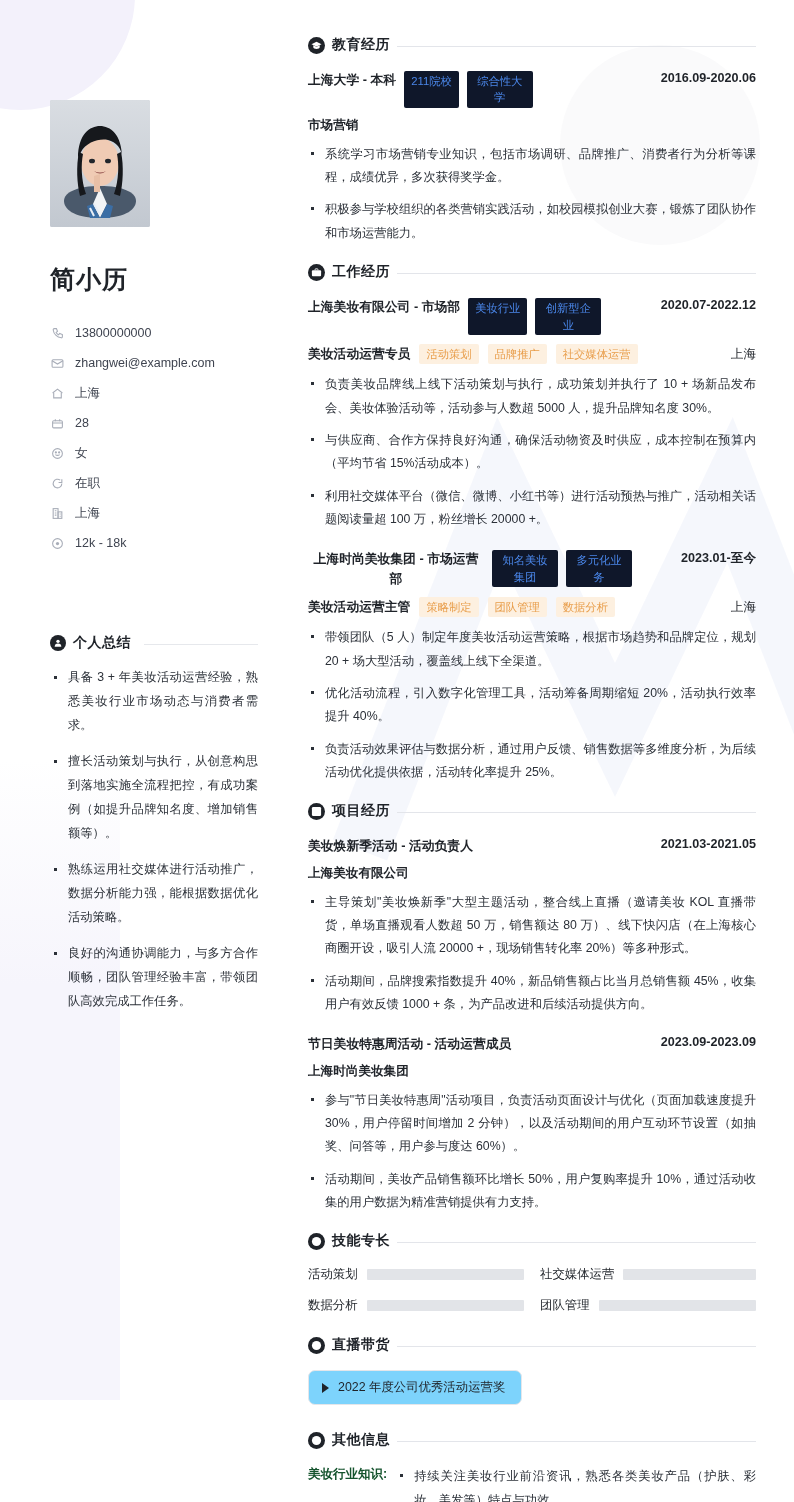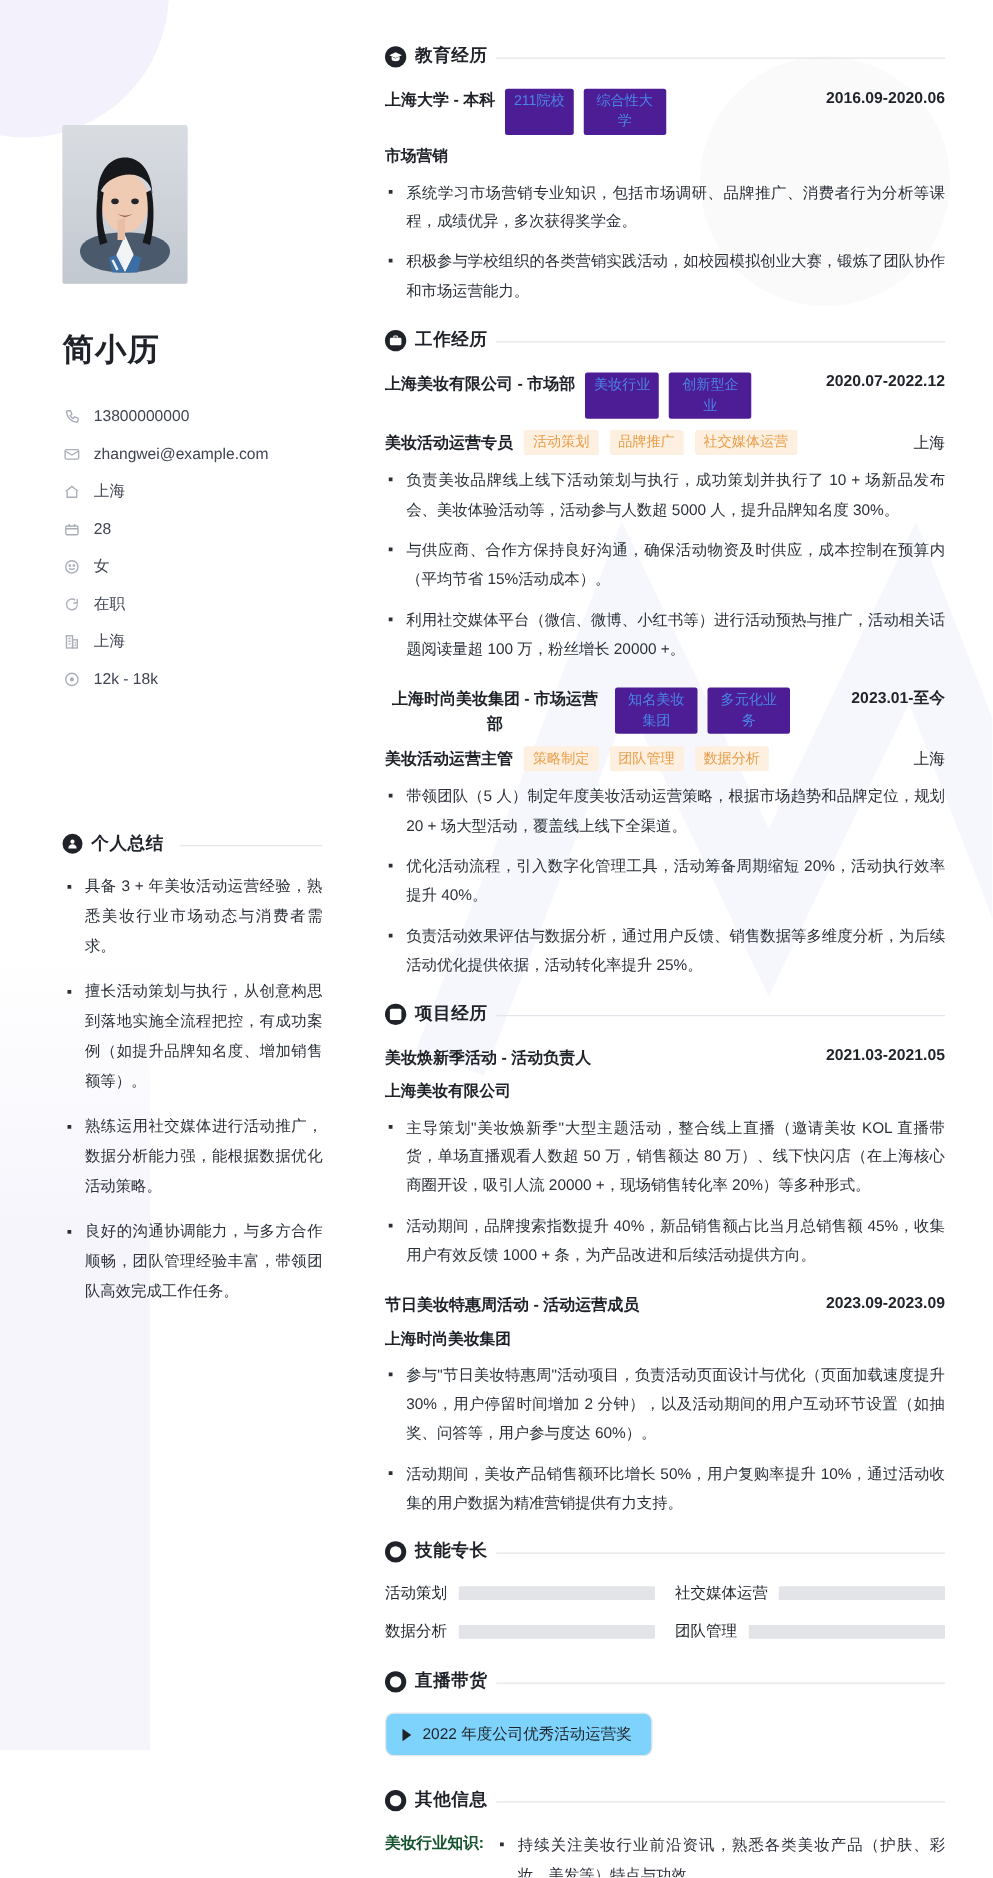--- a/index.html
+++ b/index.html
@@ -44,21 +44,21 @@
     margin-top:36px; font-size:25px; font-weight:700; letter-spacing:1px; color:#1f2329;
   }
   .contact-list { margin-top:22px; }
   .contact-row {
     display:flex; align-items:center; gap:11px; height:30px; font-size:12.5px; color:#3f4450;
   }
   .contact-row .ico { width:14px; height:14px; flex:0 0 14px; color:#a8adb8; display:flex; align-items:center; justify-content:center;}
   .contact-row .ico svg { width:13px; height:13px; display:block; }
   .contact-row .txt { line-height:1.2; }
 
-  .side-section { margin-top:108px; }
+  .side-section { margin-top:76px; }
   .side-head { display:flex; align-items:center; gap:7px; }
   .side-head .badge {
     width:16px; height:16px; border-radius:50%; background:#1f2329;
     display:flex; align-items:center; justify-content:center; flex:0 0 16px;
   }
   .side-head .badge svg { width:10px; height:10px; fill:#fff; }
   .side-head .ttl { font-size:14px; font-weight:700; color:#1f2329; letter-spacing:.5px; }
   .side-head .rule { flex:1; height:1px; background:#e6e8ec; margin-left:6px; margin-top:2px; }
 
   .sum-list { margin-top:14px; }
@@ -82,21 +82,21 @@
   .sec-head .ttl { font-size:14px; font-weight:700; color:#1f2329; letter-spacing:.5px; white-space:nowrap; }
   .sec-head .rule { flex:1; height:1px; background:#e3e5ea; margin-top:2px; }
 
   .entry { margin-bottom:18px; }
   .row1 { display:flex; align-items:flex-start; gap:8px; margin-bottom:9px; }
   .row1 .org { font-size:12.8px; font-weight:700; color:#1f2329; line-height:1.5; max-width:176px;text-align:center; }
   .row1 .tags { display:flex; gap:8px; flex:1; flex-wrap:wrap; padding-top:1px; }
   .row1 .date { font-size:12.6px; font-weight:700; color:#1f2329; white-space:nowrap; margin-left:auto; padding-top:1px; }
 
   .tag-blue {
-    background:#4c1d95; color:#4a86e8; font-size:11.3px; line-height:1.45;
+    background:#0f172a; color:#4a86e8; font-size:11.3px; line-height:1.45;
     padding:2px 7px; border-radius:2px; max-width:66px; text-align:center;
   }
   .tag-orange {
     background:#fdf0e0; color:#e89d4a; font-size:11.3px; line-height:1.45;
     padding:2px 7px; border-radius:2px; white-space:nowrap;
   }
 
   .row2 { display:flex; align-items:center; gap:9px; margin-bottom:9px;text-align:center; }
   .row2 .role { font-size:12.8px; font-weight:700; color:#1f2329; white-space:nowrap; }
   .row2 .loc { font-size:12.6px; color:#1f2329; margin-left:auto; white-space:nowrap; }

